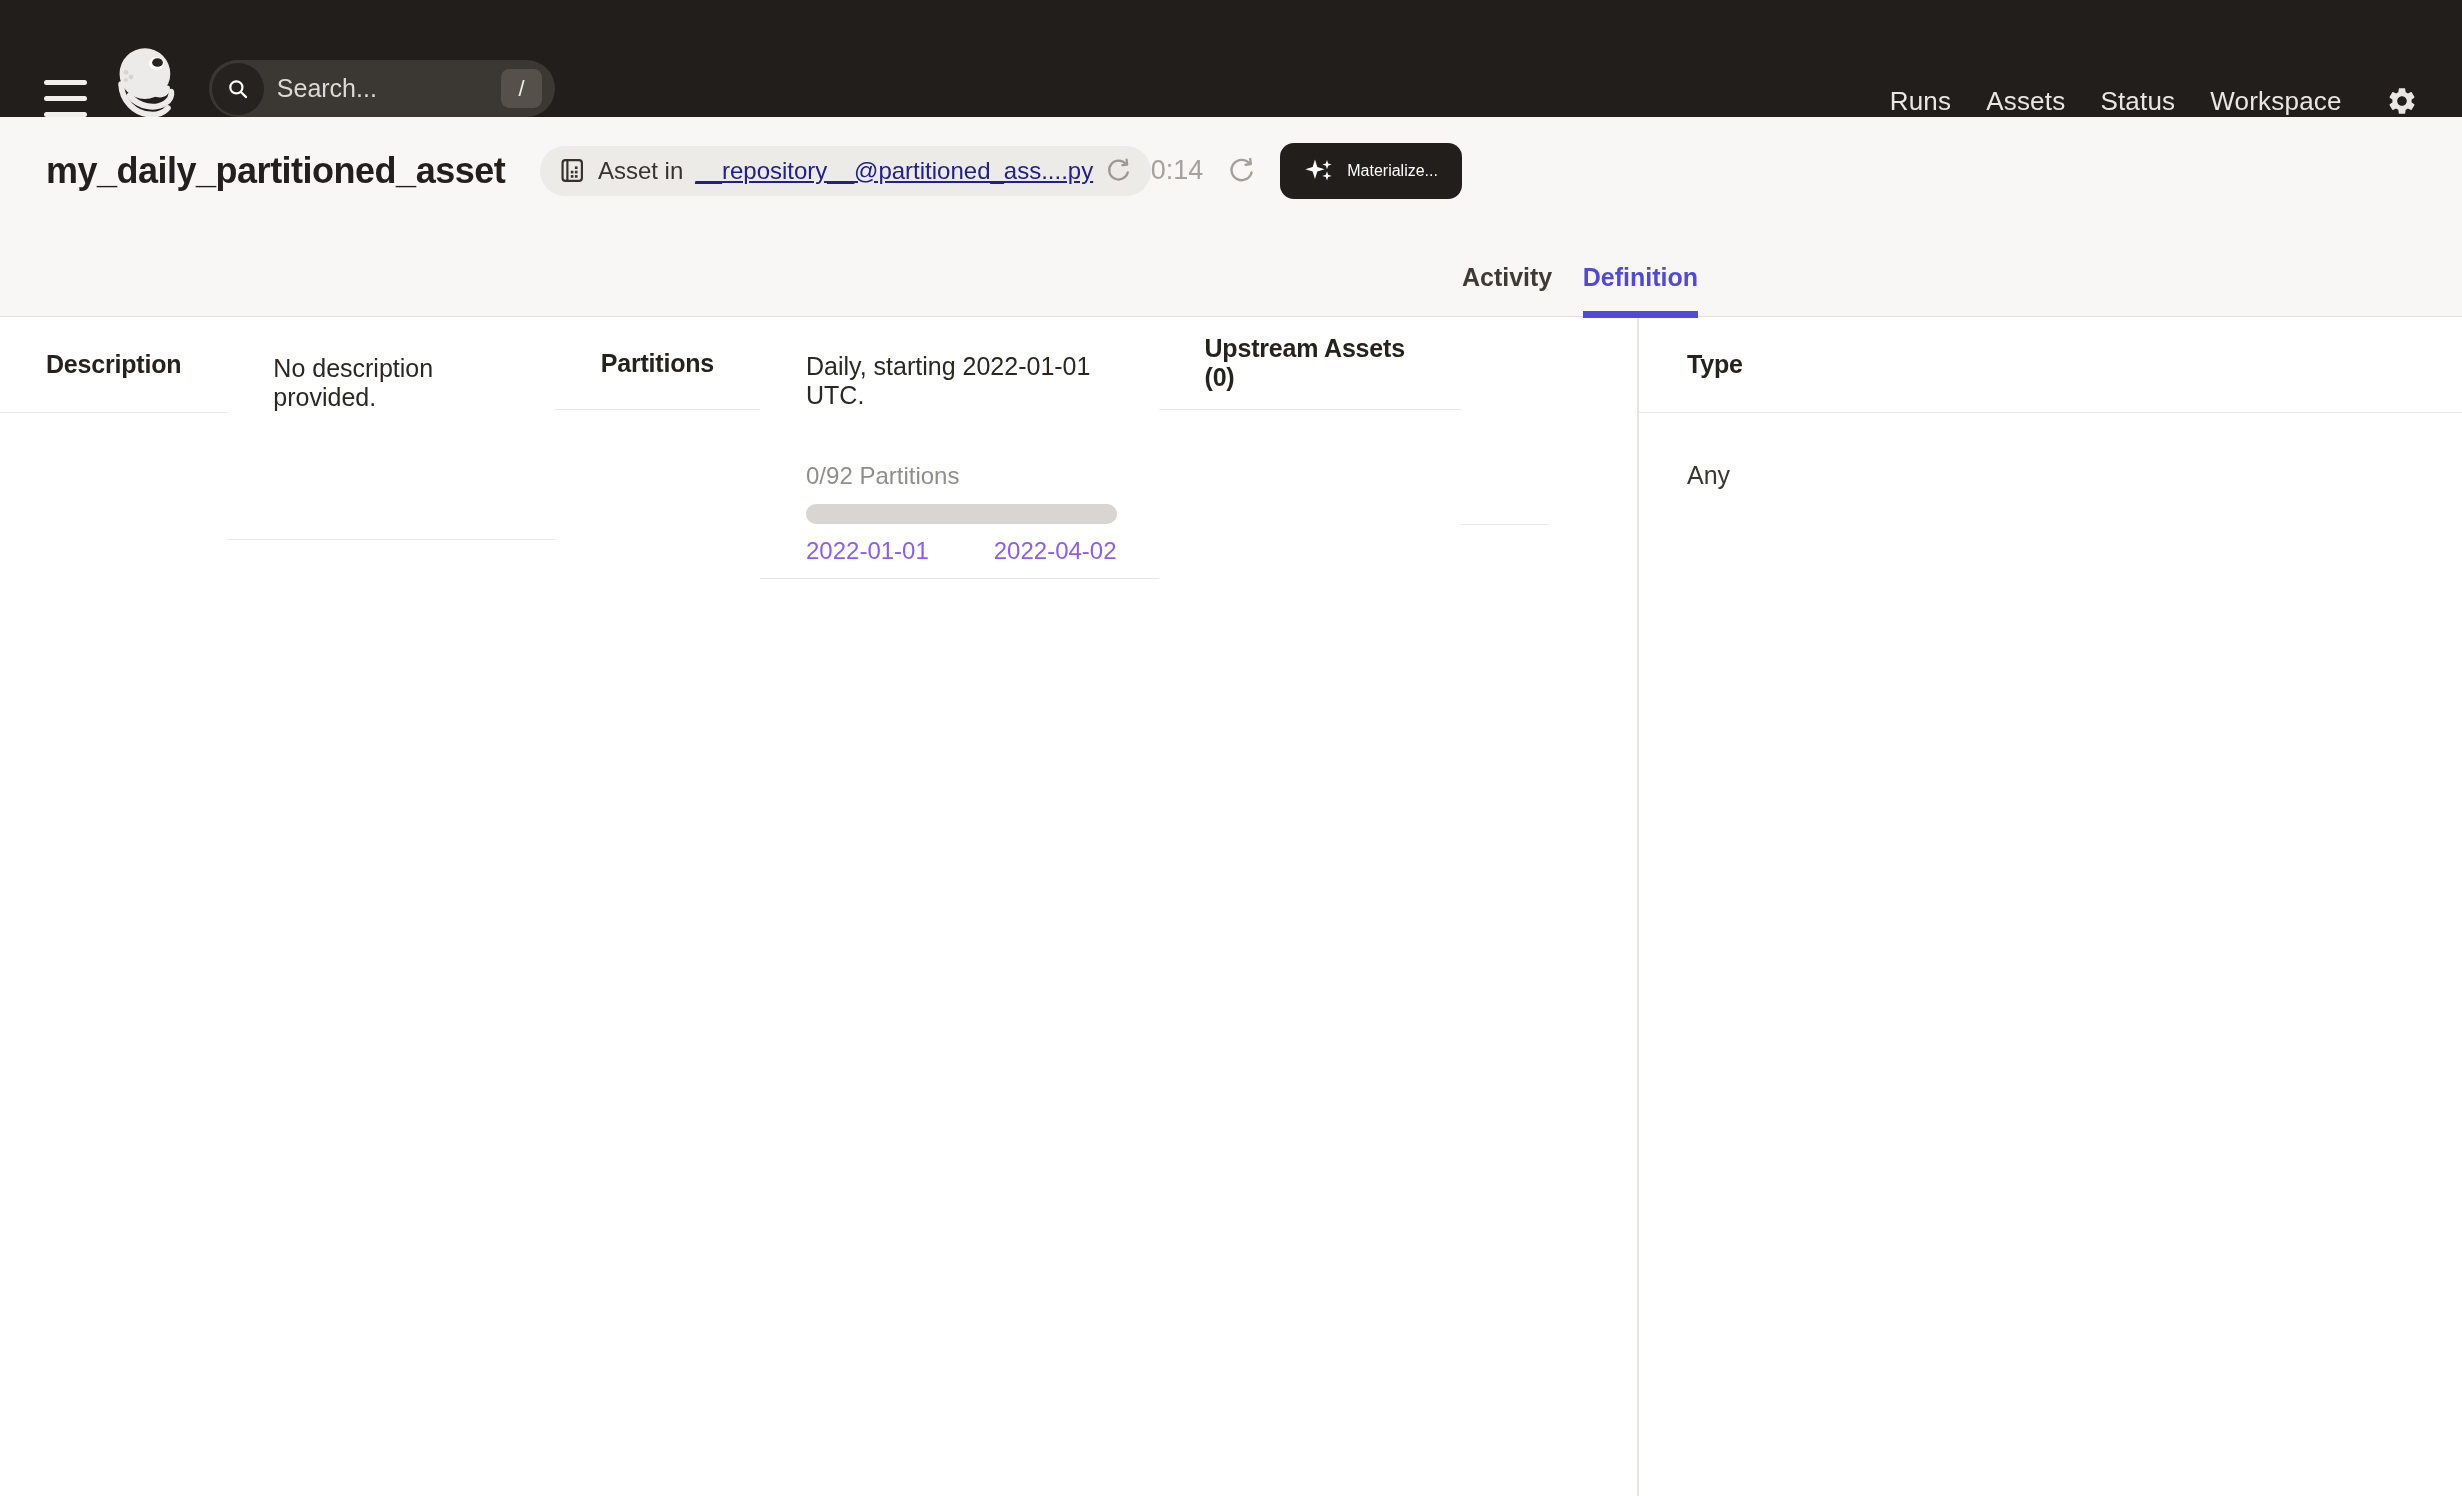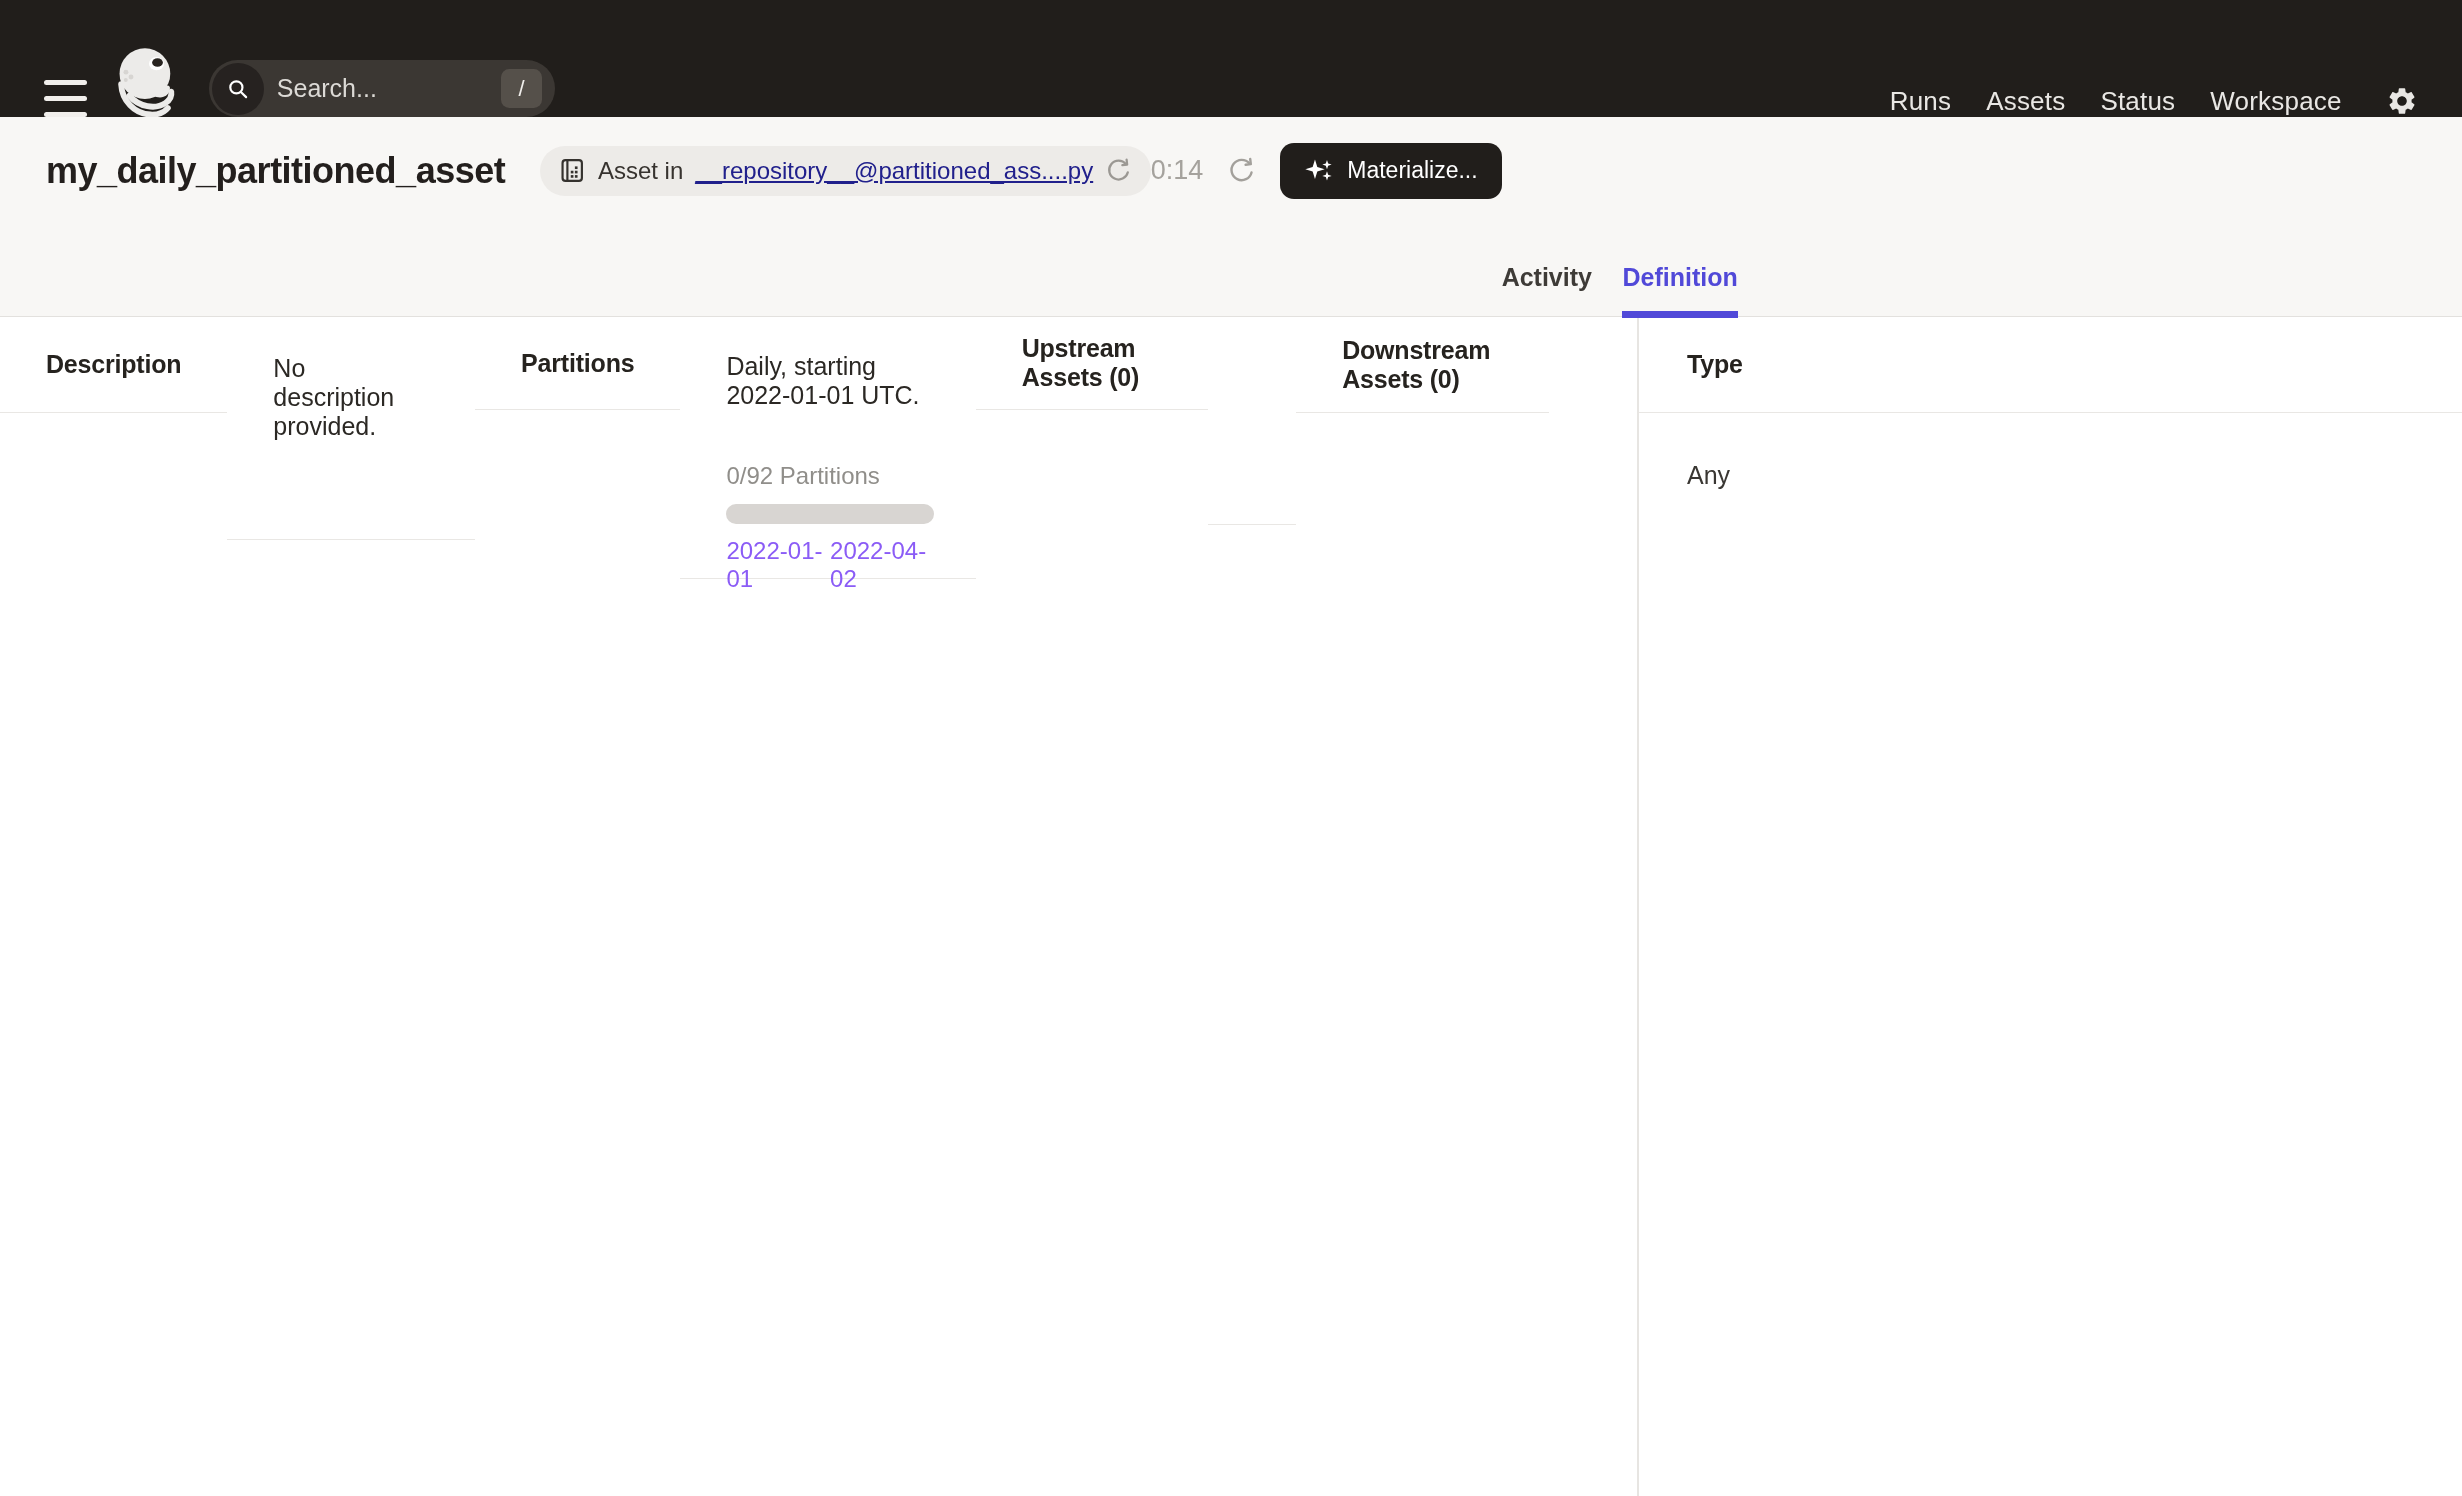--- a/index.html
+++ b/index.html
@@ -65,21 +65,21 @@
   .origin-badge{
     margin-left:35px;height:50px;border-radius:25px;background:var(--badge_bg);
     display:flex;align-items:center;gap:12px;padding:0 18.5px 0 16.7px;font-size:24px;color:#37332F;
   }
   .origin-badge a{color:var(--link);text-decoration:underline;cursor:pointer;white-space:nowrap;}
   .hdr-right{margin-left:auto;display:flex;align-items:center;gap:24px;}
   .timer{color:#A5A29D;font-size:27px;}
   .icon-btn{cursor:pointer;display:flex;align-items:center;}
   .materialize-btn{
     height:56px;border-radius:14px;background:var(--button_bg);color:#FFFFFF;
-    display:flex;align-items:center;gap:12px;padding:0 24px;font-size:23px;font-weight:500;
+    display:flex;align-items:center;gap:12px;padding:0 24px;font-size:16px;font-weight:500;
     border:none;cursor:pointer;font-family:inherit;white-space:nowrap;justify-content:flex-end;
   }
   .tabs{margin-top:auto;display:flex;align-items:flex-end;gap:30.5px;height:70px;}
   .tab{font-size:25px;font-weight:600;color:#3E3B37;cursor:pointer;position:relative;padding-bottom:24px;}
   .tab.active{color:var(--accent);}
   .tab.active::after{
     content:"";position:absolute;left:0;right:0;bottom:-1.9px;height:6.5px;background:var(--accent);
   }
 
   
@@ -237,23 +237,20 @@
           <span>2022-01-01</span>
           <span>2022-04-02</span>
         </div>
       </div>
 
       <div class="sec-h h-up">
         <h2>Upstream Assets (0)</h2>
       </div>
       <div class="sec-body b-up"></div>
 
-      <div class="sec-h h-down">
-        <h2>Downstream Assets (0)</h2>
-      </div>
       <div class="sec-body b-down"></div>
     </div>
 
     <div class="right-col">
       <div class="sec-h h-type">
         <h2>Type</h2>
       </div>
       <div class="sec-body b-type">
         <p>Any</p>
       </div>

